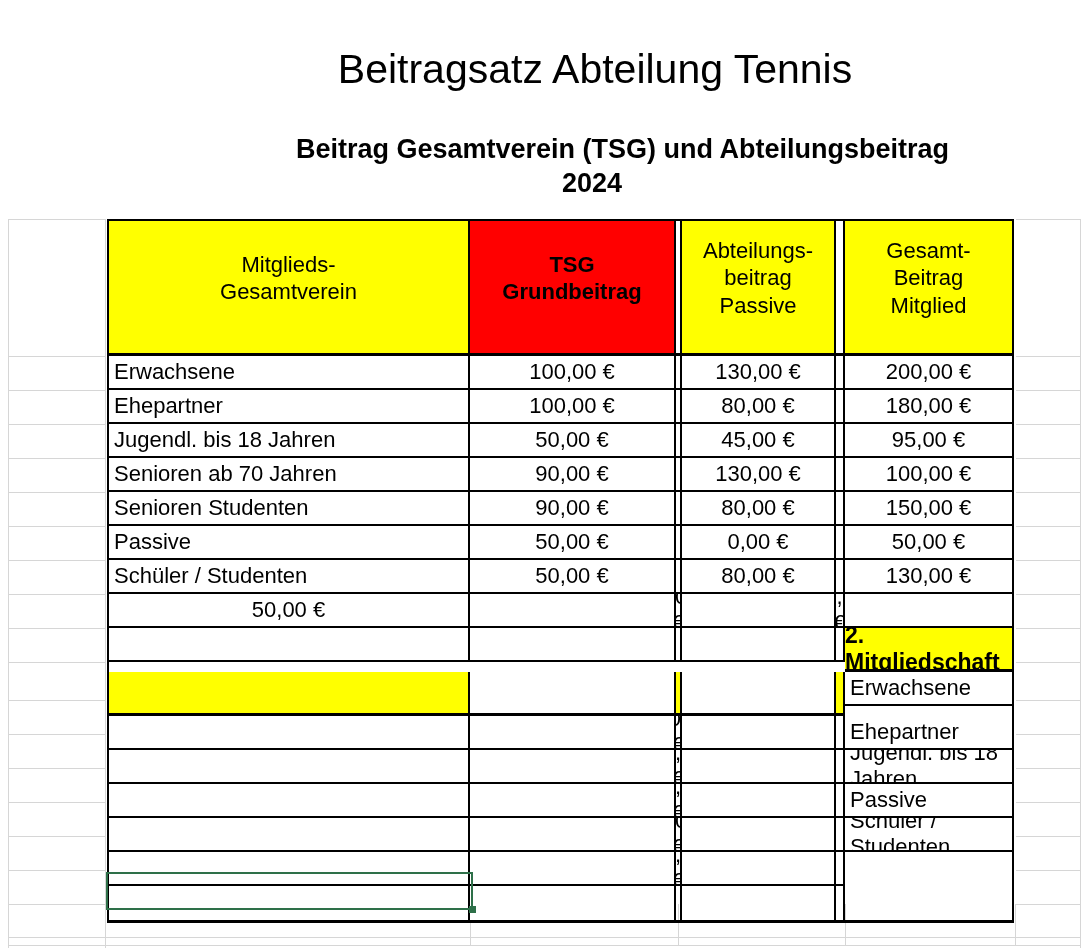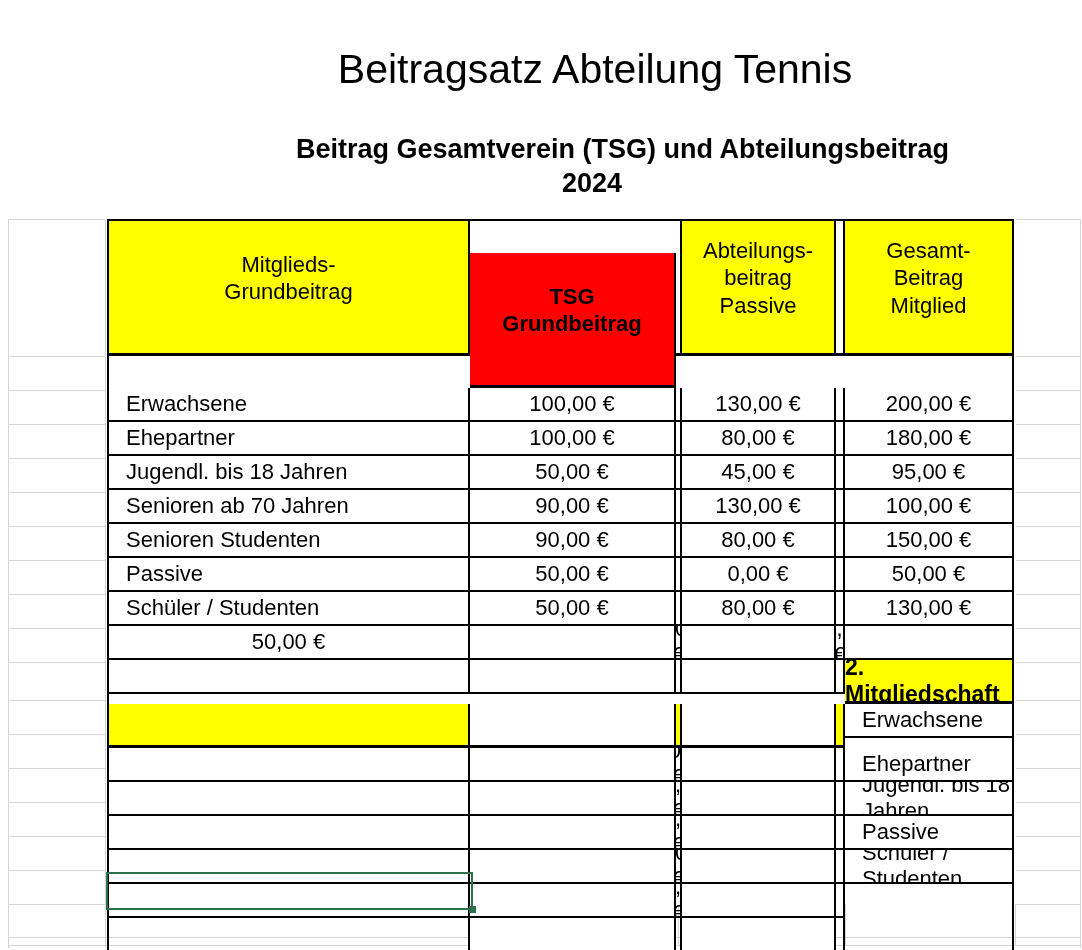--- a/index.html
+++ b/index.html
@@ -35,24 +35,24 @@
   }
   .cell:nth-child(6n){border-right:none;}
   .sp{background:#fff;}
   .h{
     height:135px;justify-content:center;align-items:center;
     text-align:center;white-space:pre-line;line-height:1.25;
     padding-bottom:18px;border-bottom-width:3px;
   }
   .hsp{height:135px;border-bottom-width:3px;}
   .bg-yellow{background:var(--header_yellow,#ffff00);}
-  .bg-red{background:var(--header_red,#ff0000);margin-top:32px;}
+  .bg-red{background:var(--header_red,#ff0000);}
   .bold{font-weight:bold;}
   .r{height:34px;}
-  .name{justify-content:flex-start;padding-left:17px;}
+  .name{justify-content:flex-start;padding-left:5px;}
   .val{justify-content:center;text-align:center;}
   .secrow{border-bottom-width:3px;height:44px;}
   .sec{justify-content:center;font-size:23px;}
   .bb0{border-bottom:none;}
   
   .selection{
     position:absolute;left:106px;top:872px;width:367px;height:38px;
     border:2.5px solid var(--selection_green,#2e7049);
     box-sizing:border-box;background:transparent;z-index:5;
   }
@@ -115,21 +115,21 @@
       <div class="gl" style="left: 105px; top: 904px; width: 1px; height: 42px;"></div>
       <div class="gl" style="left: 470px; top: 904px; width: 1px; height: 42px;"></div>
       <div class="gl" style="left: 678px; top: 904px; width: 1px; height: 42px;"></div>
       <div class="gl" style="left: 845px; top: 904px; width: 1px; height: 42px;"></div>
       <div class="gl" style="left: 1015px; top: 904px; width: 1px; height: 42px;"></div>
       <div class="gl" style="left: 1080px; top: 904px; width: 1px; height: 42px;"></div>
     </div>
 
   <div class="table" id="fee-table">
       <div class="cell h bg-yellow">Mitglieds-
-Grundbeitrag</div>
+Gesamtverein</div>
       <div class="cell h bg-red bold">TSG
 Grundbeitrag</div>
       <div class="cell sp hsp"></div>
       <div class="cell h bg-yellow">Abteilungs-
 beitrag
 Passive</div>
       <div class="cell sp hsp"></div>
       <div class="cell h bg-yellow">Gesamt-
 Beitrag
 Mitglied</div>

